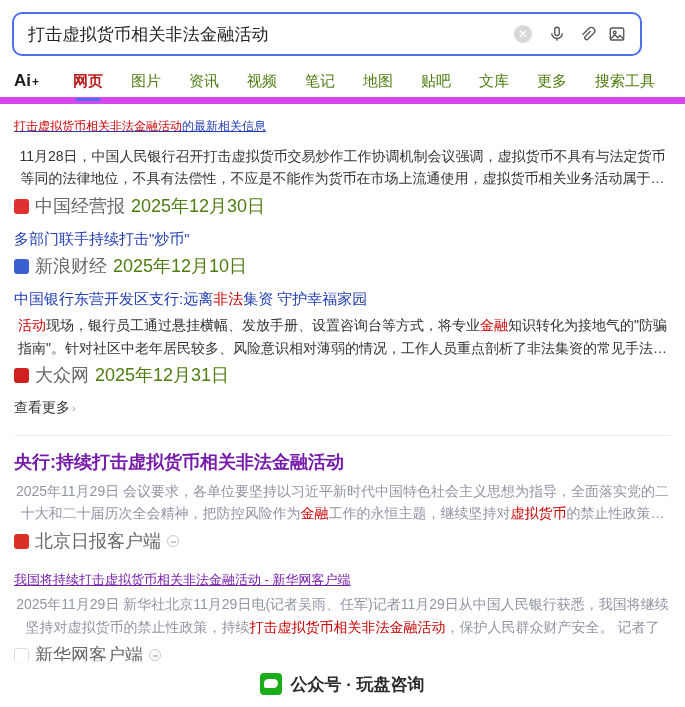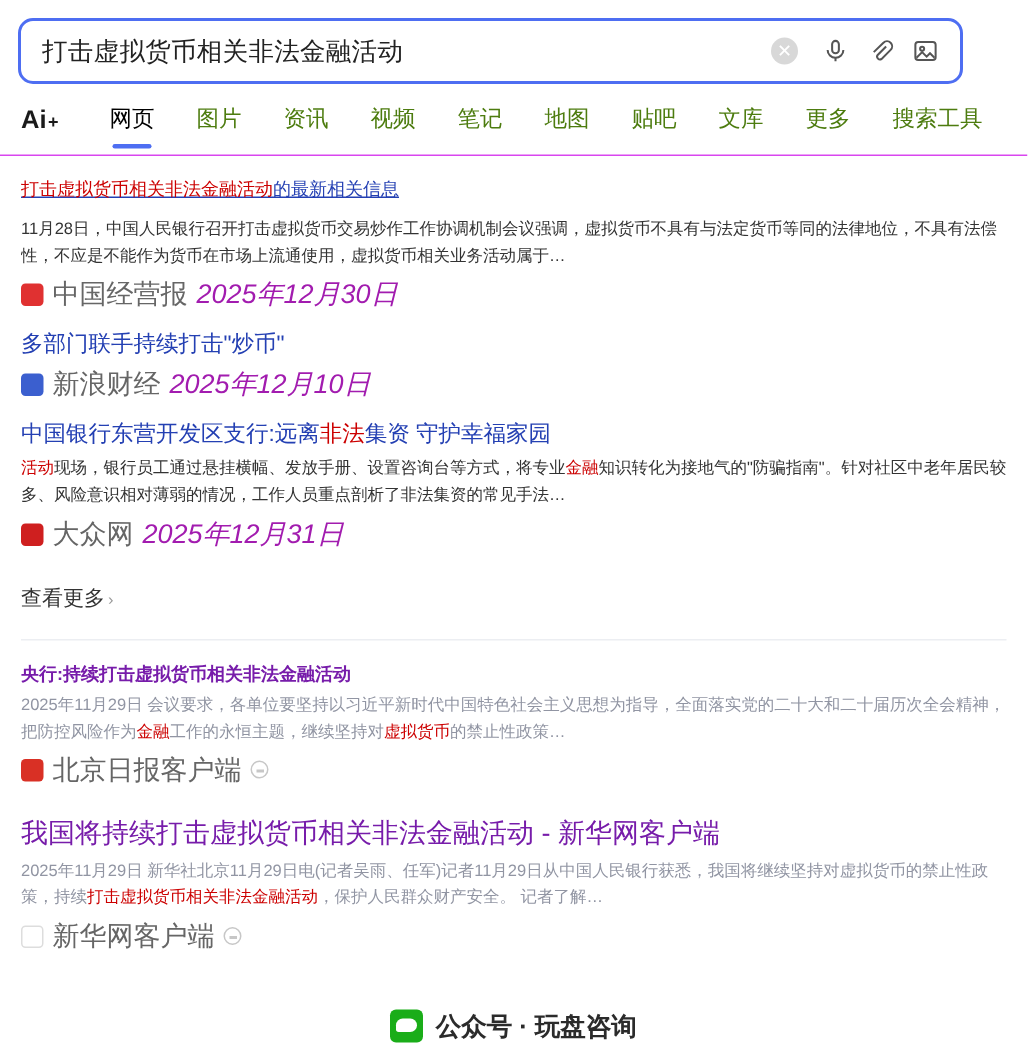--- a/index.html
+++ b/index.html
@@ -59,43 +59,43 @@
     border-radius: 10px;
     color: #fff;
     font-size: 17px;
     display: flex; align-items: center; justify-content: center;
     overflow: hidden;
   }
 
   
   .tabs {
     display: flex;
-    align-items: flex-start;
+    align-items: flex-end;
     padding: 4px 0 6px 14px;
     gap: 0;
-    border-bottom: 1px solid #d946ef;
+    border-bottom: 7px solid #d946ef;
     height: 38px;
   }
   .ai-tab {
     font-size: 17px;
     font-weight: bold;
     color: #1a1a1a;
     margin-right: 20px;
     display: flex; align-items: baseline;
   }
   .ai-tab .plus { font-size: 12px; margin-left: 1px; }
   .tab {
     font-size: 15px;
     color: #4d7c0f;
     padding: 0 14px;
     white-space: nowrap;
   }
   .tab.active {
-    color: #000000;
-    font-weight: normal;
+    color: #b91c1c;
+    font-weight: bold;
     position: relative;
   }
   .tab.active::after {
     content: "";
     position: absolute;
     left: 50%; transform: translateX(-50%);
     bottom: -10px;
     width: 26px; height: 3px;
     background: #4e6ef2;
     border-radius: 2px;
@@ -113,63 +113,64 @@
   .r-title.underline { text-decoration: underline; }
   .r-title .hl { color: #c00; }
   .r-title.visited { color: #771caa; }
   .r-sub {
     font-size: 15px;
     color: #2440b3;
     margin: 2px 0 5px 0;
   }
   .r-sub .hl { color: #c00; }
   .r-desc {
-    font-size: 11px;
+    font-size: 14px;
     color: #333;
     line-height: 1.62;
     margin: 0 0 4px 0;
     max-height: 46px;
     overflow: hidden;
+    text-align: center;
   }
   .r-desc.gray { color: #9195a3; }
   .r-desc .hl { color: #c00; }
   .r-src {
     display: flex;
     align-items: center;
     font-size: 18px;
     color: #888;
     gap: 6px;
     margin-top: 2px;
   }
   .favicon {
     width: 15px; height: 15px;
     border-radius: 3px;
     flex: 0 0 auto;
     display: inline-block;
   }
   .src-name { color: #666; }
-  .src-date { color: #a21caf; font-style: italic; }
+  .src-date { color: #4d7c0f; }
   .src-badge {
     width: 12px; height: 12px;
     border-radius: 50%;
     border: 1px solid #c7c7c7;
     display: inline-block;
     position: relative;
   }
   .src-badge::after {
     content: "";
     position: absolute;
     left: 3px; top: 5px;
     width: 5px; height: 2px;
     background: #c7c7c7;
   }
   .more-link {
     font-size: 14px;
     color: #333;
-    margin: 22px 0 4px 0;
+    margin: 12px 0 4px 0;
     display: inline-block;
     text-align: center;
   }
   .more-link .chev { font-size: 11px; color: #999; margin-left: 2px; }
 
   .sep { height: 1px; background: #eceef2; margin: 14px 0 0 0; }
 
   
   .watermark {
     position: absolute;
@@ -287,33 +288,33 @@
     </div>
 
     <a class="more-link">
       <span>查看更多</span><span class="chev">›</span>
     </a>
   </div>
 
   <div class="sep"></div>
 
   <div class="result">
-    <div class="r-title visited" style="font-weight:bold;font-size:12px;">央行:持续打击虚拟货币相关非法金融活动</div>
+    <div class="r-title visited" style="font-weight:bold;font-size:18px;">央行:持续打击虚拟货币相关非法金融活动</div>
     <p class="r-desc gray">
       <span>2025年11月29日</span><span> 会议要求，各单位要坚持以习近平新时代中国特色社会主义思想为指导，全面落实党的二十大和二十届历次全会精神，把防控风险作为</span><span class="hl">金融</span><span>工作的永恒主题，继续坚持对</span><span class="hl">虚拟货币</span><span>的禁止性政策…</span>
     </p>
     <div class="r-src">
       <span class="favicon" style="background:#d93025;"></span>
       <span class="src-name">北京日报客户端</span>
       <span class="src-badge"></span>
     </div>
   </div>
 
   <div class="result" style="margin-top:18px;">
-    <div class="r-title visited" style="font-size:18px;">我国将持续打击虚拟货币相关非法金融活动 - 新华网客户端</div>
+    <div class="r-title visited" style="font-size:13px;text-decoration:underline;">我国将持续打击虚拟货币相关非法金融活动 - 新华网客户端</div>
     <p class="r-desc gray">
       <span>2025年11月29日</span><span> 新华社北京11月29日电(记者吴雨、任军)记者11月29日从中国人民银行获悉，我国将继续坚持对虚拟货币的禁止性政策，持续</span><span class="hl">打击虚拟货币相关非法金融活动</span><span>，保护人民群众财产安全。 记者了解…</span>
     </p>
     <div class="r-src">
       <span class="favicon" style="background:#ffffff;border:1px solid #ddd;"></span>
       <span class="src-name">新华网客户端</span>
       <span class="src-badge"></span>
     </div>
   </div>
 

